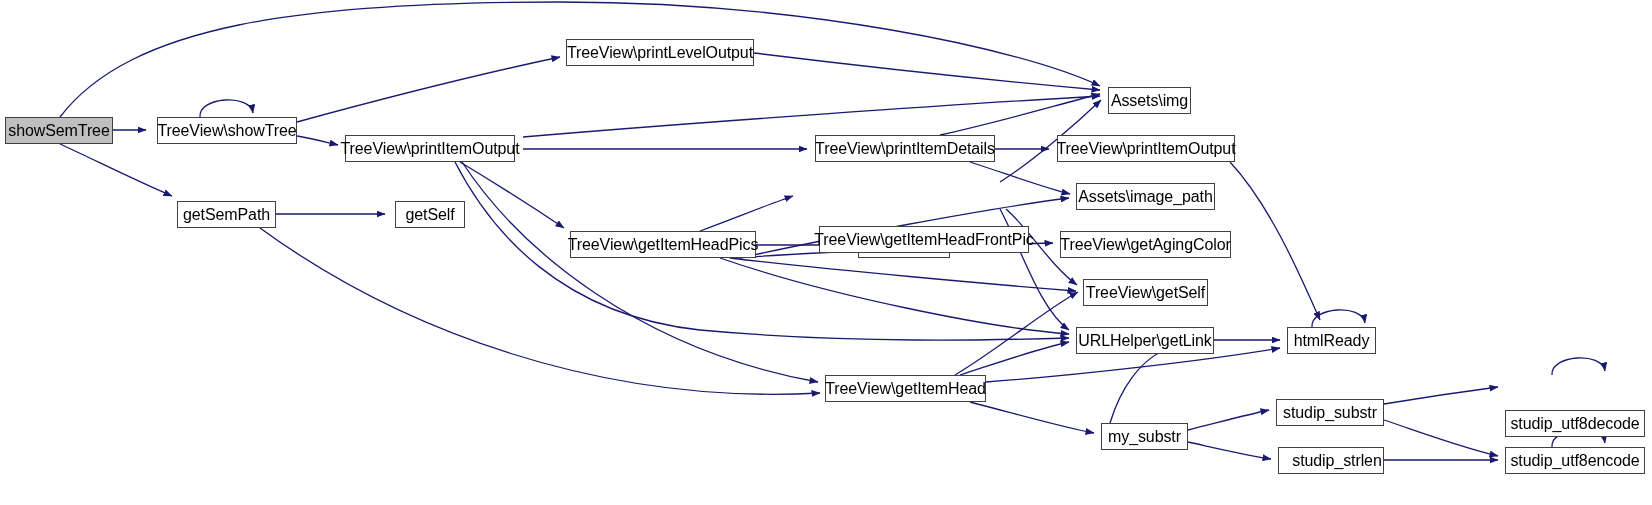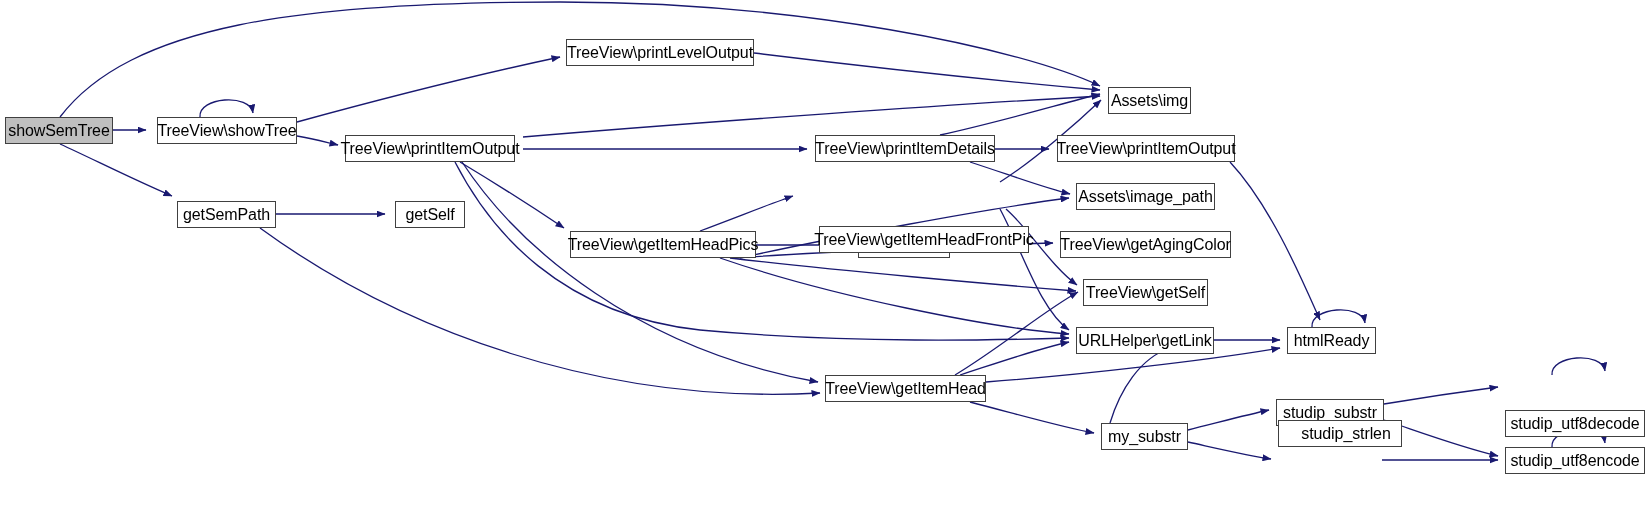--- a/index.html
+++ b/index.html
@@ -155,21 +155,21 @@
       </div>
       <div class="gnode" style="left: 1287px; top: 327px; width: 89px; height: 27px;">
         <span class="gnode-label">htmlReady</span>
       </div>
       <div class="gnode" style="left: 1101px; top: 423px; width: 87px; height: 27px;">
         <span class="gnode-label">my_substr</span>
       </div>
       <div class="gnode" style="left: 1276px; top: 399px; width: 108px; height: 27px;">
         <span class="gnode-label">studip_substr</span>
       </div>
-      <div class="gnode" style="left: 1278px; top: 420px; width: 124px; height: 27px; padding-left: 12px;">
+      <div class="gnode" style="left: 1278px; top: 447px; width: 106px; height: 27px; padding-left: 12px;">
         <span class="gnode-label">studip_strlen</span>
       </div>
       <div class="gnode" style="left: 1505px; top: 375px; width: 140px; height: 27px; margin-top: 35px;">
         <span class="gnode-label">studip_utf8decode</span>
       </div>
       <div class="gnode" style="left: 1505px; top: 447px; width: 140px; height: 27px;">
         <span class="gnode-label">studip_utf8encode</span>
       </div>
     </div>
 </div>

